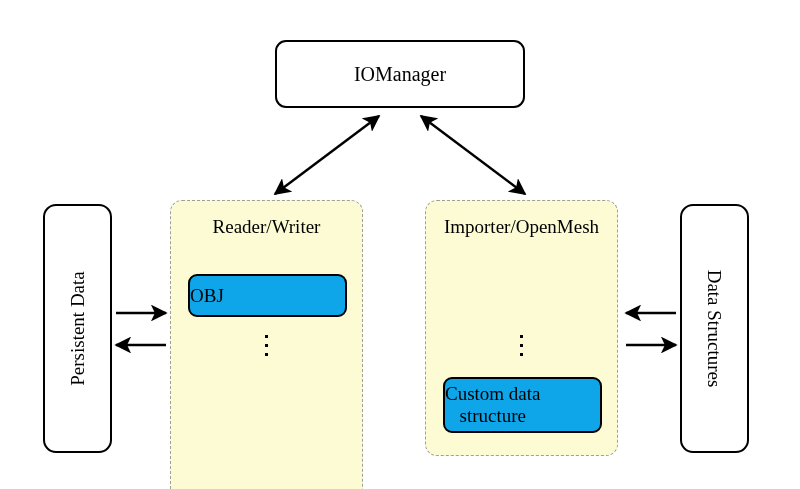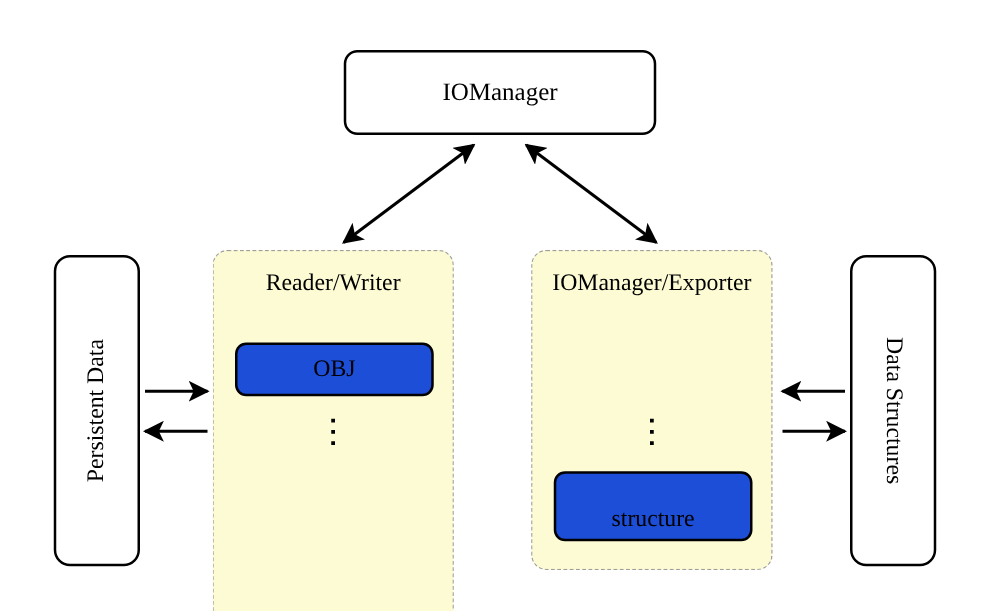--- a/index.html
+++ b/index.html
@@ -92,24 +92,23 @@
     color: #000000;
     white-space: nowrap;
   }
 
   
   .leaf {
     position: absolute;
     box-sizing: border-box;
     border: 2.6px solid #000000;
     border-radius: 9px;
-    background: #1d4ed8;
+    background: #0ea5e9;
     display: flex;
     align-items: center;
-    justify-content: center;
     text-align: center;
     font-size: 19px;
     line-height: 1.15;
     color: #000000;
   }
   .leaf.one-line { left: 17px; width: 159px; height: 43px; top: 73px; }
   .leaf.two-line { left: 17px; width: 159px; height: 56px; top: 176px; }
 
   
   .vdots {
@@ -176,30 +175,30 @@
 
     <div class="vdots">
       <span></span>
       <span></span>
       <span></span>
     </div>
 
   </div>
 
   <div class="group" id="group-importer">
-    <div class="group-title">IOManager/Exporter</div>
+    <div class="group-title">Importer/OpenMesh</div>
 
 
     <div class="vdots">
       <span></span>
       <span></span>
       <span></span>
     </div>
 
     <div class="leaf two-line">
       <span>
-        <br>
+        <span>Custom data</span><br>
         <span>structure</span>
       </span>
     </div>
   </div>
 
 </div>
 
 </body></html>

